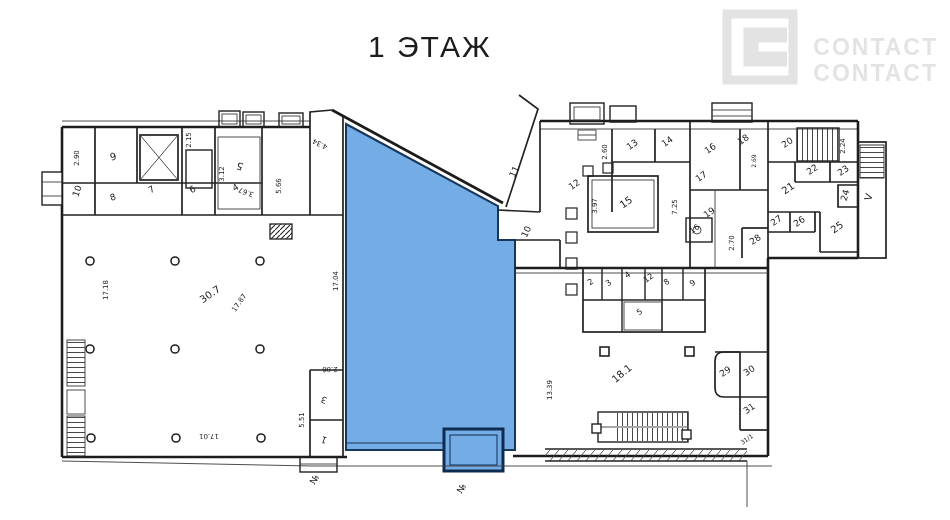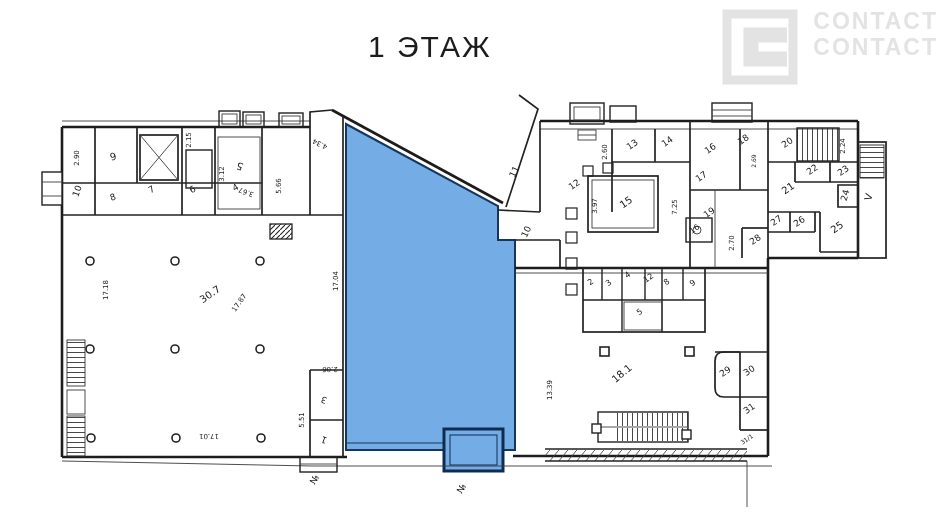--- a/index.html
+++ b/index.html
@@ -1,20 +1,20 @@
 <!DOCTYPE html>
 <html><head>
 <meta charset="utf-8">
 <style>
   html,body{margin:0;padding:0;background:#ffffff;}
   .stage{position:relative;width:950px;height:520px;background:#ffffff;overflow:hidden;
          font-family:"DejaVu Sans", sans-serif;}
   .title{position:absolute;top:30px;left:368px;font-size:30px;font-weight:500;
          color:#1c1c1c;letter-spacing:2px;font-family:"Liberation Sans",sans-serif;}
-  .logo{position:absolute;top:8px;right:12px;display:flex;align-items:flex-start;gap:14px;}
+  .logo{position:absolute;top:8px;right:12px;display:flex;align-items:flex-end;gap:14px;}
   .logo-text{font-family:"Liberation Sans",sans-serif;font-weight:bold;font-size:23px;
              line-height:26px;letter-spacing:2px;color:#e3e3e3;}
   .plan-svg{position:absolute;left:0;top:0;}
   svg line, svg rect, svg polyline, svg polygon, svg path, svg circle{vector-effect:none;}
   .w3{stroke:#1c1c1c;stroke-width:2.6;fill:none;}
   .w2{stroke:#222222;stroke-width:1.7;fill:none;}
   .w15{stroke:#222222;stroke-width:1.4;fill:none;}
   .w1{stroke:#3a3a3a;stroke-width:0.9;fill:none;}
   .whitefill{fill:#ffffff;}
 </style>

